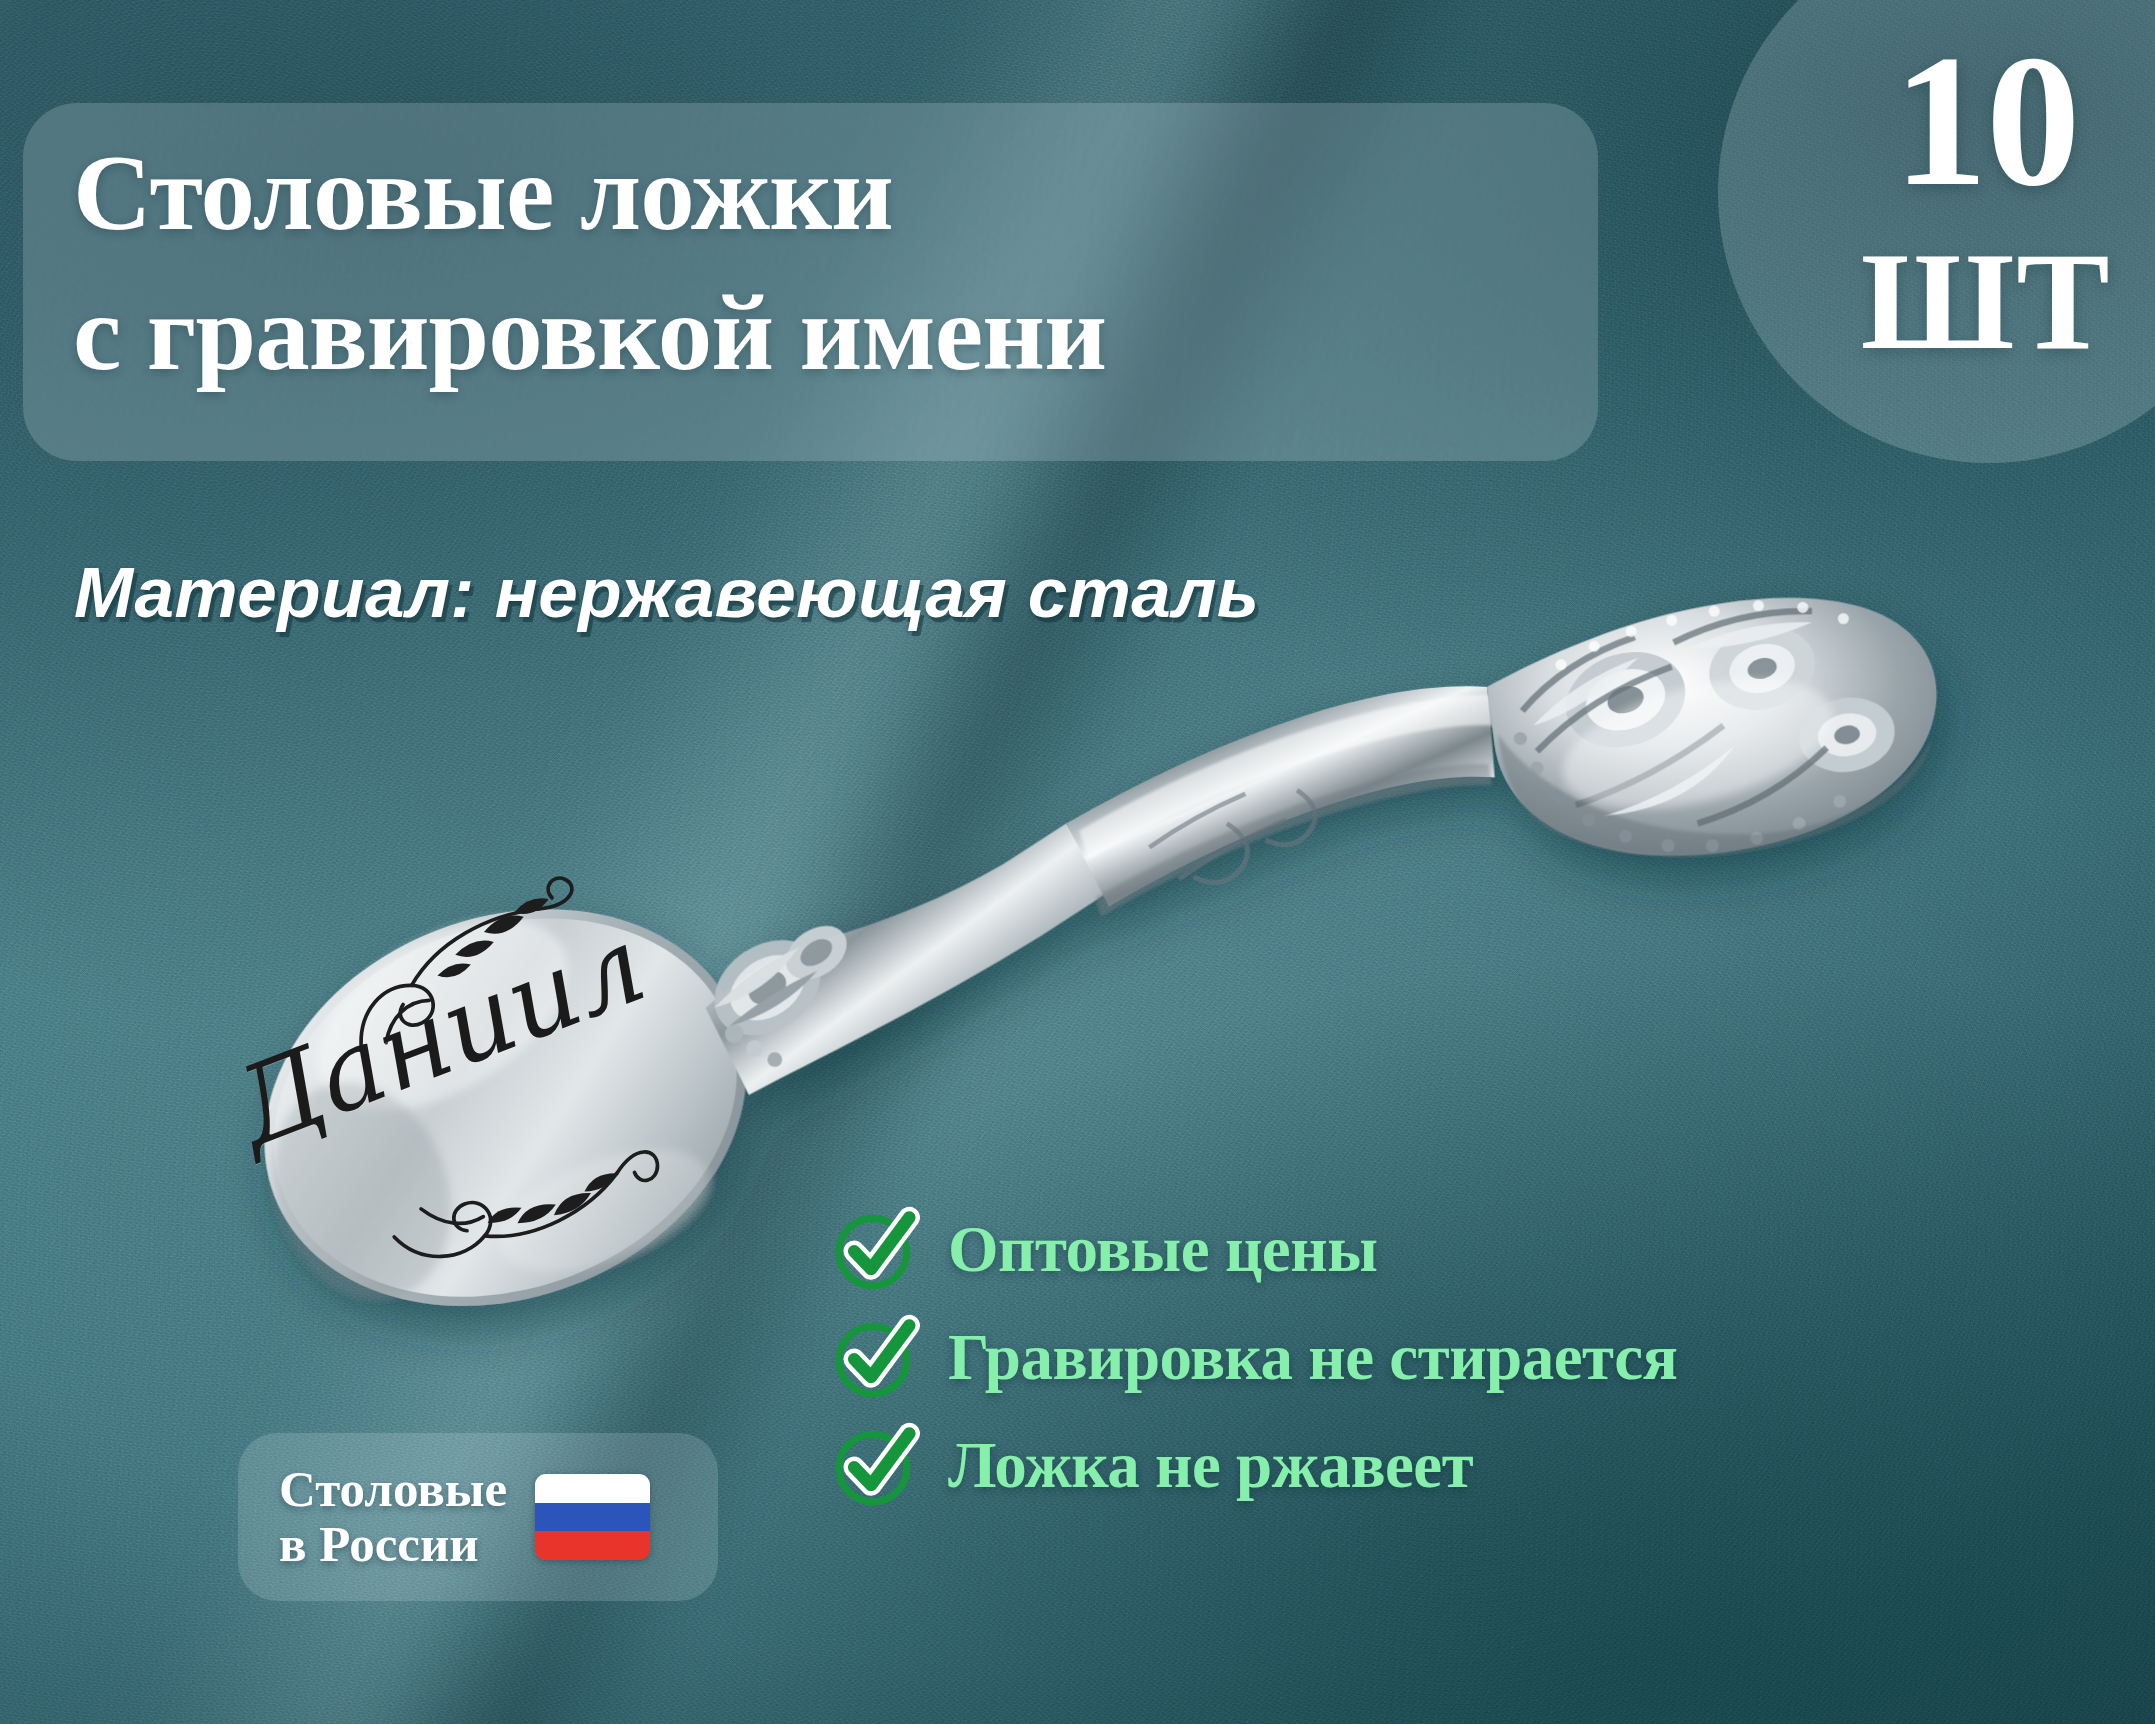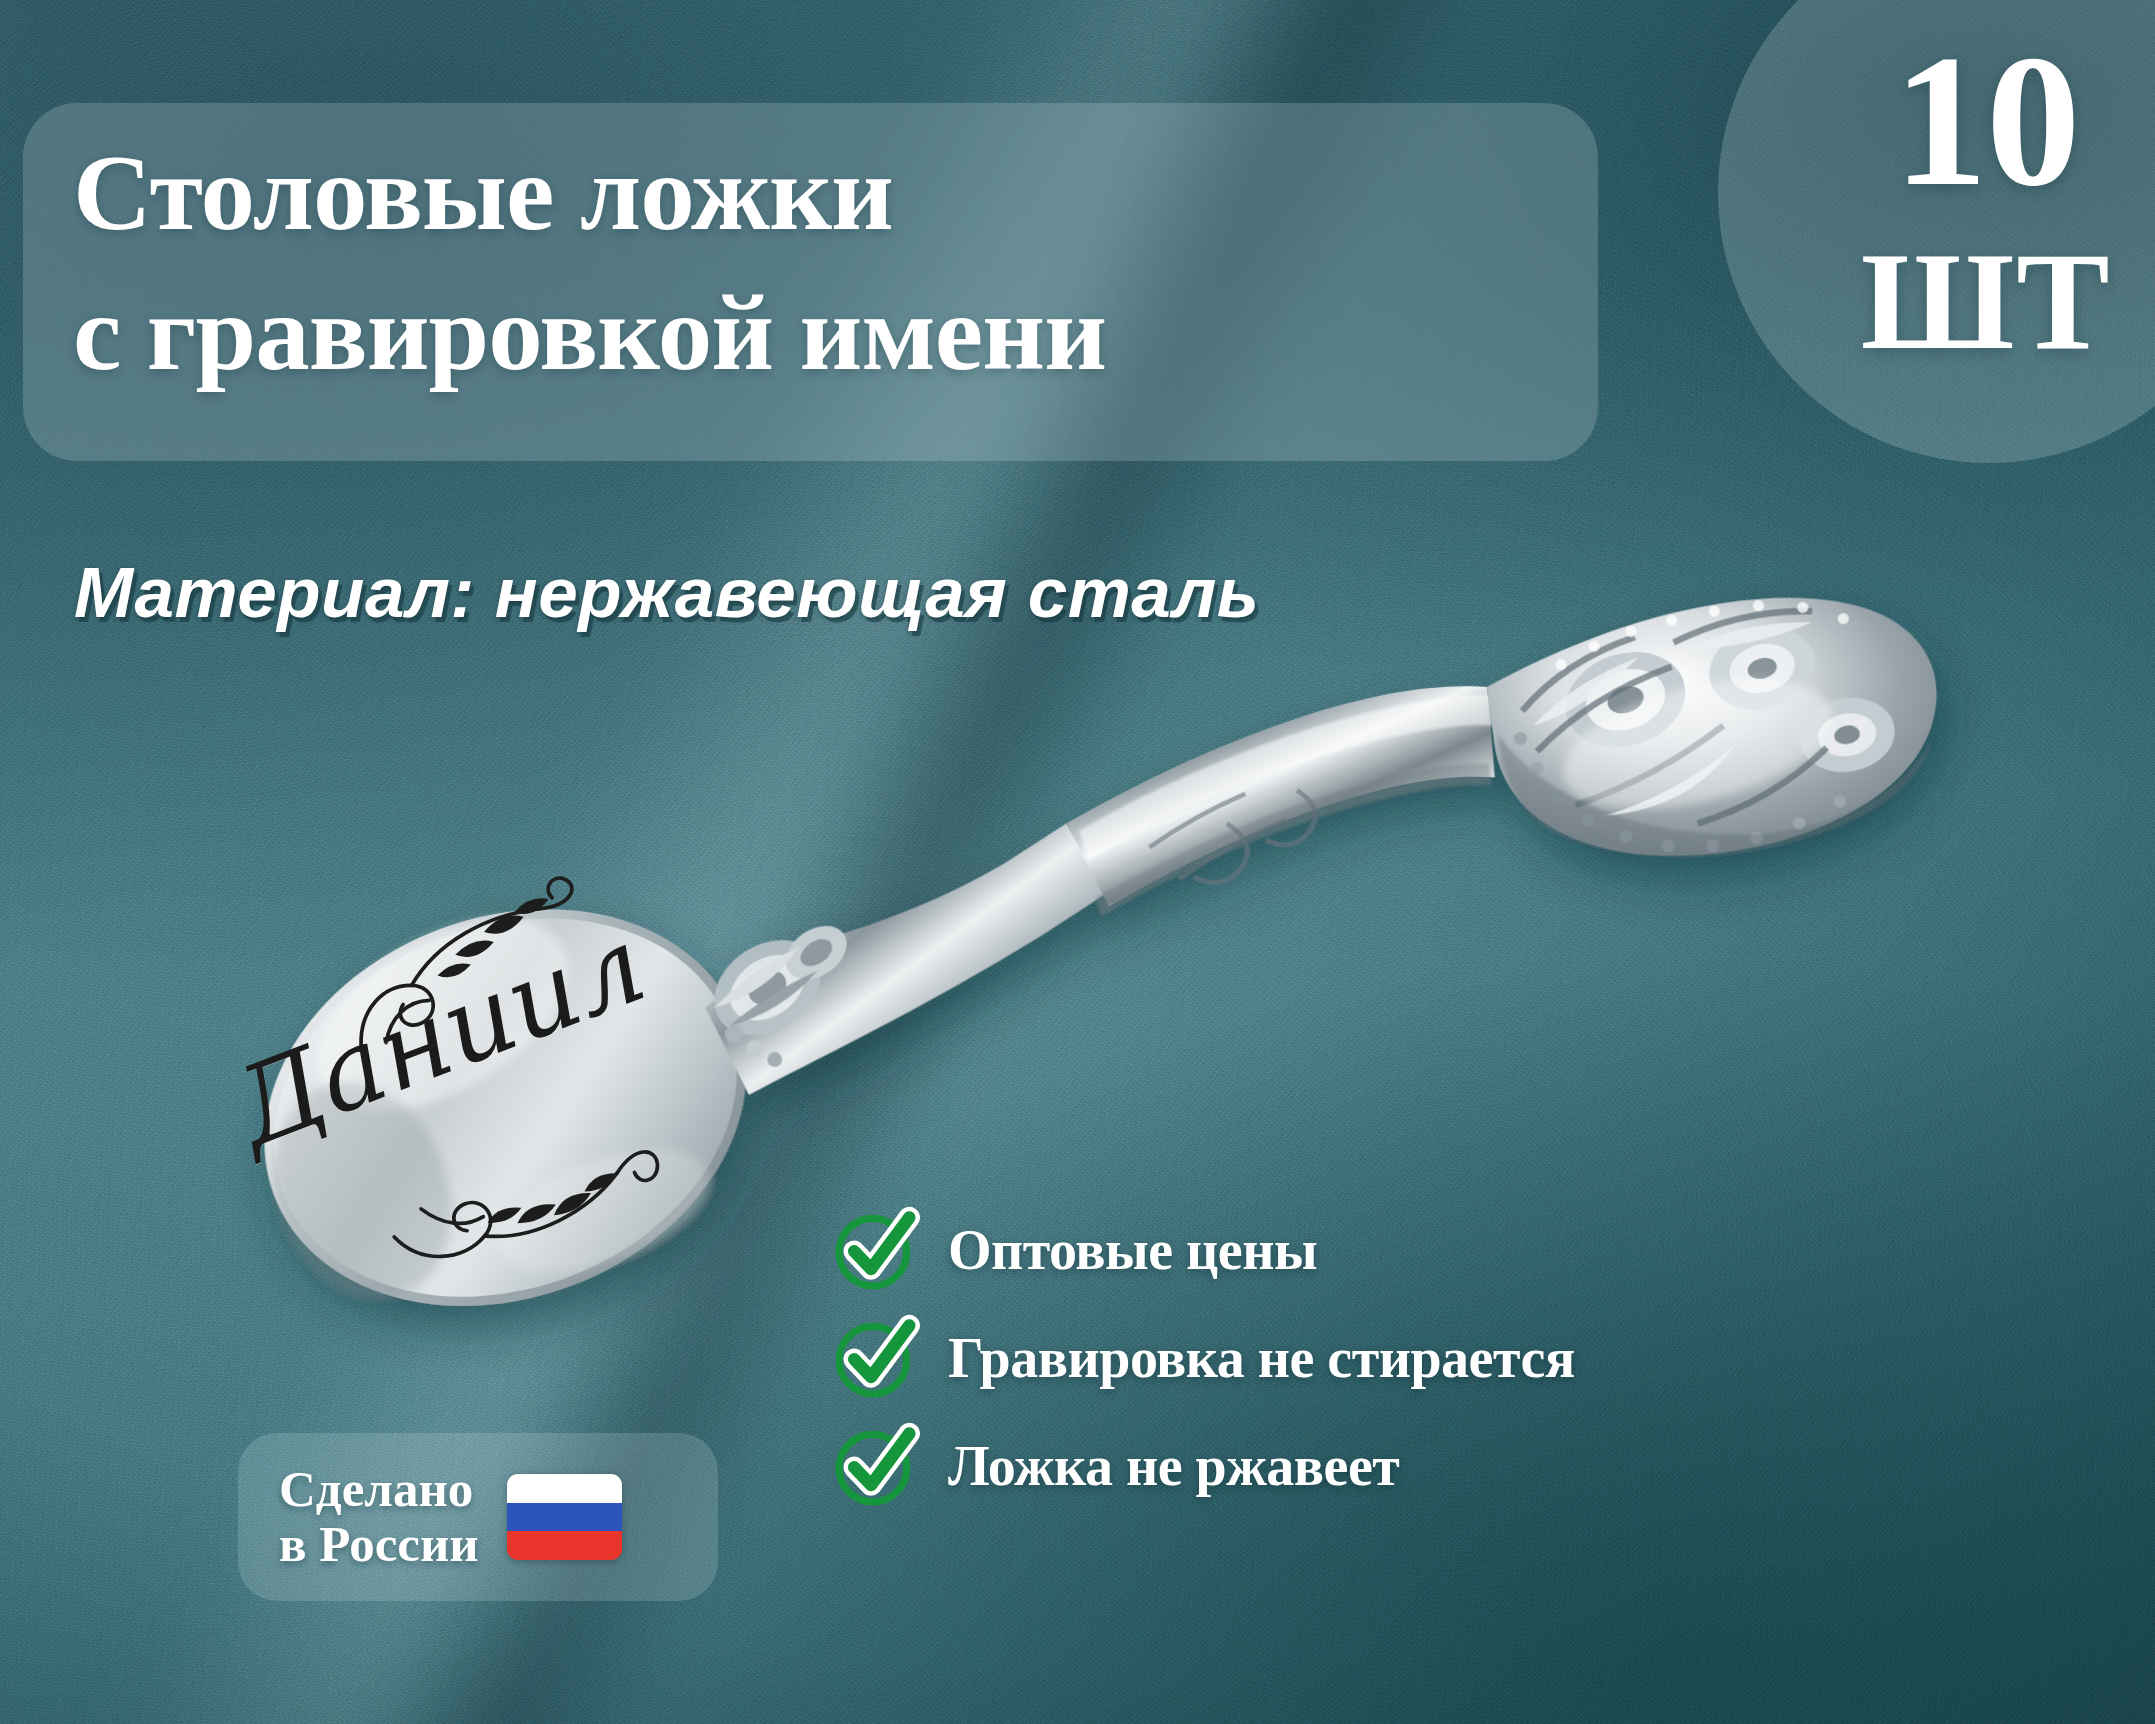--- a/index.html
+++ b/index.html
@@ -132,22 +132,22 @@
     color:#1b1b1b;
     text-shadow:0 0.9px 0 rgba(255,255,255,.25);
   }
 
   
   #features{position:absolute;left:831px;top:1200px;width:1292px;}
   .feature-row{display:flex;align-items:center;height:99px;margin-bottom:9.2px;}
   .check-icon{width:89px;height:89px;flex:0 0 89px;margin-right:28px;position:relative;}
   .check-icon svg{width:89px;height:89px;display:block;}
   .feature-label{
-    color:#ffffff;font-family:"Liberation Serif", serif;font-weight:700;
-    font-size:56px;line-height:1;white-space:nowrap;letter-spacing:-0.5px;
+    color:#86efac;font-family:"Liberation Serif", serif;font-weight:700;
+    font-size:65px;line-height:1;white-space:nowrap;letter-spacing:-0.5px;
     text-shadow:0 2.8px 8.3px rgba(10,40,48,.45);
   }
 
   
   #made-badge{
     position:absolute;left:238px;top:1433px;width:480px;height:168px;
     border-radius:39px;
     background:rgba(232,246,248,.17);
     display:flex;align-items:center;
   }
@@ -422,21 +422,21 @@
           <path d="M26,52 L45,72 L88,14" fill="none" stroke="#15963c" stroke-width="14" stroke-linecap="round" stroke-linejoin="round"></path>
         </svg>
       </span>
       <span class="feature-label">Ложка не ржавеет</span>
     </div>
 
   </div>
 
   <div id="made-badge">
     <div id="made-text">
-      <div>Сделано</div>
+      <div>Столовые</div>
       <div>в России</div>
     </div>
     <div id="flag-ru">
       <div class="fl-w"></div>
       <div class="fl-b"></div>
       <div class="fl-r"></div>
     </div>
   </div>
 
 </div>

